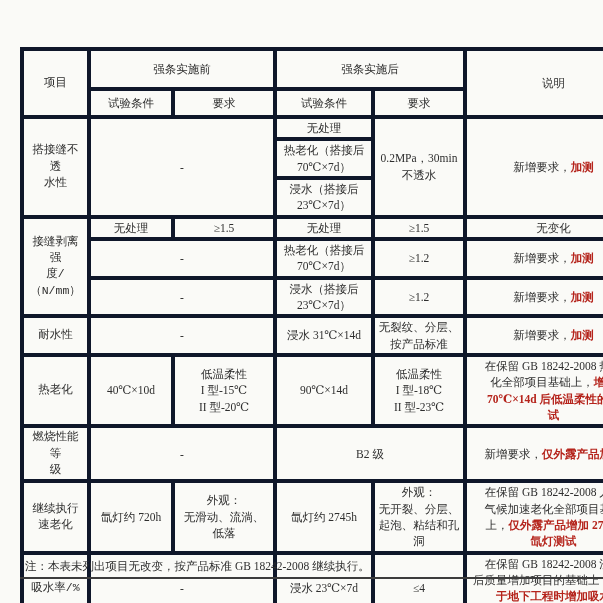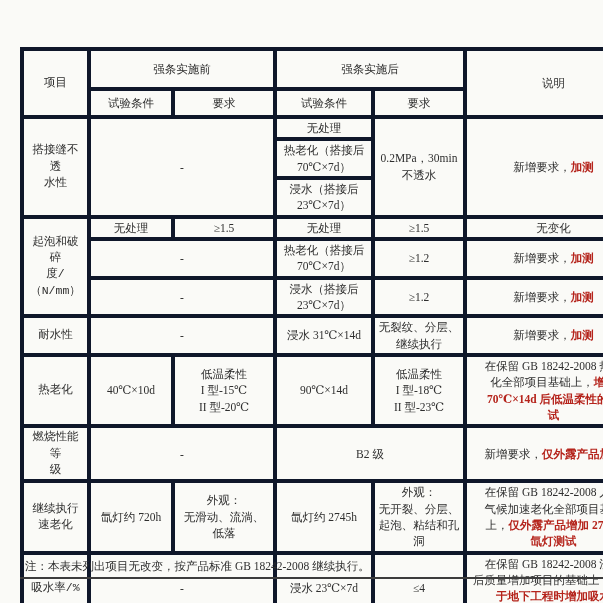--- a/index.html
+++ b/index.html
@@ -82,21 +82,21 @@
     <tr style="height:36px">
       <td class="tL">热老化（搭接后
 70℃×7d）</td>
     </tr>
     <tr style="height:33px">
       <td class="tL">浸水（搭接后
 23℃×7d）</td>
     </tr>
 
     <tr style="height:21px">
-      <td class="eL" rowspan="3">起泡和破碎
+      <td class="eL" rowspan="3">接缝剥离强
 度/
 （N/mm）</td>
       <td>无处理</td>
       <td>≥1.5</td>
       <td class="tL">无处理</td>
       <td>≥1.5</td>
       <td class="remark tL"><span>无变化</span><span class="red"></span></td>
     </tr>
     <tr style="height:32px">
       <td colspan="2">-</td>
@@ -111,21 +111,21 @@
 23℃×7d）</td>
       <td>≥1.2</td>
       <td class="remark tL"><span>新增要求，</span><span class="red">加测</span></td>
     </tr>
 
     <tr style="height:35px">
       <td class="eL">耐水性</td>
       <td colspan="2">-</td>
       <td class="tL">浸水 31℃×14d</td>
       <td>无裂纹、分层、
-继续执行</td>
+按产品标准</td>
       <td class="remark tL"><span>新增要求，</span><span class="red">加测</span></td>
     </tr>
 
     <tr style="height:67px">
       <td class="eL">热老化</td>
       <td>40℃×10d</td>
       <td>低温柔性
 I 型-15℃
 II 型-20℃</td>
       <td class="tL">90℃×14d</td>

